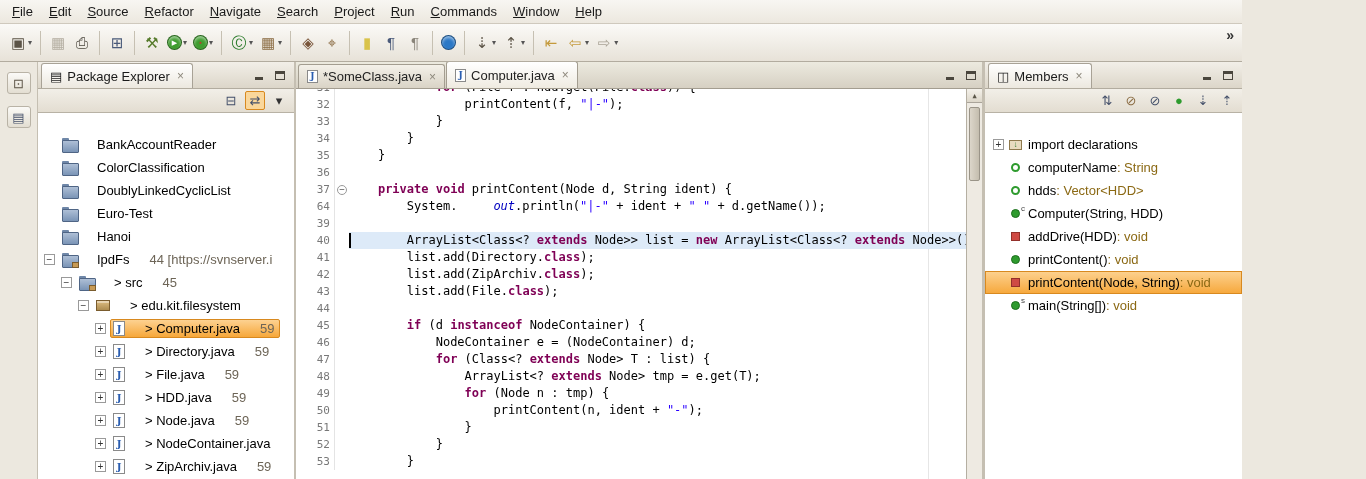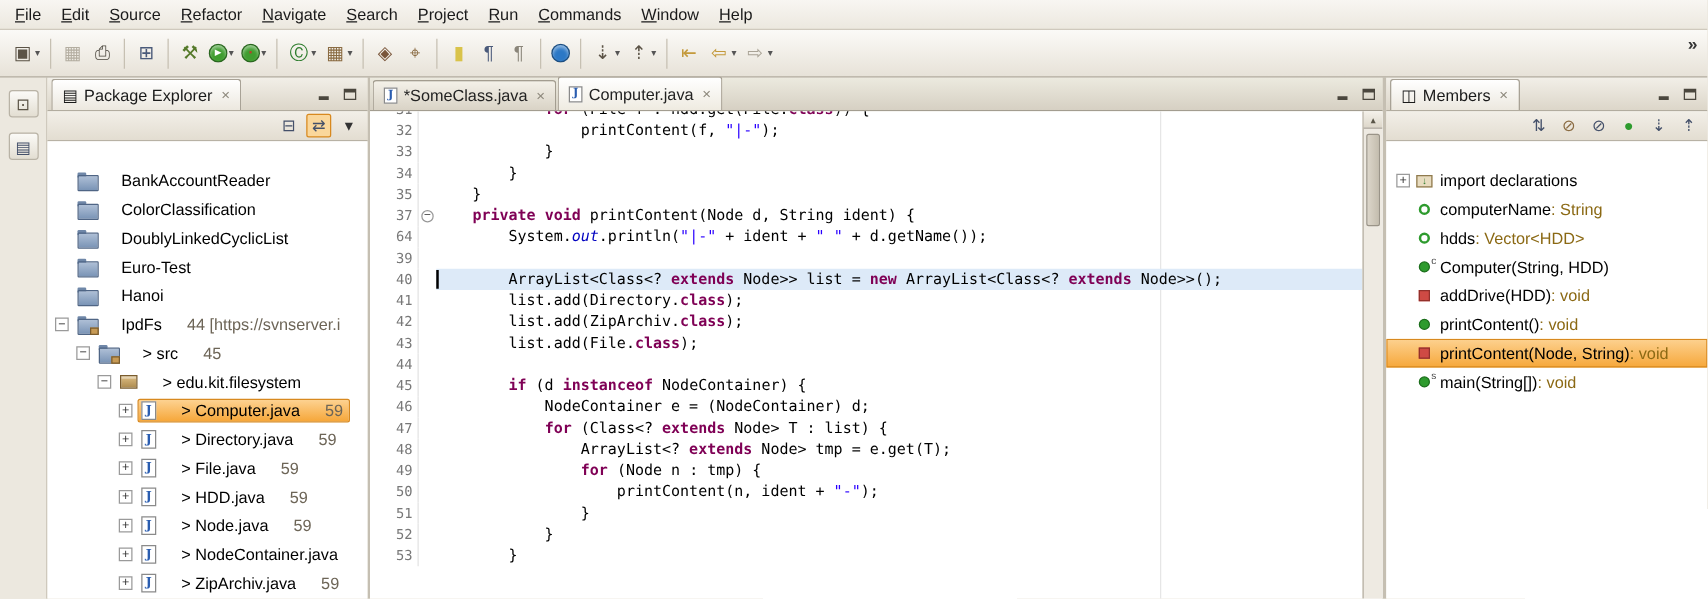--- a/index.html
+++ b/index.html
@@ -1,18 +1,18 @@
 <!DOCTYPE html>
 <html><head>
 <meta charset="utf-8">
 <style>
   *{margin:0;padding:0;box-sizing:border-box;}
   html,body{width:1366px;height:479px;overflow:hidden;}
   body{font-family:"Liberation Sans",sans-serif;background:#ece8df;font-size:13px;color:#1a1a1a;}
-  .window{position:relative;width:1366px;height:479px;display:flex;flex-direction:column;}
+  .window{position:relative;width:1242px;height:479px;display:flex;flex-direction:column;}
 
   
   .menubar{display:flex;align-items:center;height:24px;background:linear-gradient(#f8f6f2,#ece8df);border-bottom:1px solid #cfc9bd;padding-left:4px;flex:none;}
   .menu-item{padding:3px 8px;font-size:13px;cursor:default;}
   .menu-item u{text-decoration:underline;}
 
   
   .toolbar{display:flex;align-items:center;height:38px;background:linear-gradient(#fbfaf7,#e7e2d8);border-bottom:1px solid #b2ac9f;padding:0 6px;flex:none;position:relative;}
   .tb-btn{display:flex;align-items:center;height:26px;padding:0 3px;border-radius:3px;}
   .tb-glyph{width:18px;text-align:center;font-size:15px;line-height:1;}
@@ -76,21 +76,21 @@
   .cline{display:flex;height:17px;line-height:17px;position:relative;}
   .ruler{width:12px;flex:none;}
   .lnum{width:27px;flex:none;text-align:right;color:#787878;font-size:11px;padding-right:4px;border-right:1px solid #e4e4e4;}
   .fold{width:14px;flex:none;display:flex;align-items:center;justify-content:center;}
   .foldmark{display:inline-flex;width:10px;height:10px;border:1px solid #999;border-radius:50%;align-items:center;justify-content:center;font-size:9px;line-height:1;color:#555;background:#fff;}
   .ltext{white-space:pre;flex:1;position:relative;color:#000;}
   .cline.current .ltext{background:#ddeaf8;}
   .cursor{position:absolute;left:0;top:1px;width:2px;height:15px;background:#000;}
   .kw{color:#7f0055;font-weight:bold;}
   .str{color:#2a00ff;}
-  .sfield{color:#0000c0;font-style:italic;}
+  .sfield{color:#0000c0;font-style:italic;margin-left:36px;}
 
   .vscroll{width:16px;flex:none;background:#eeeae2;border-left:1px solid #b5afa2;position:relative;}
   .sb-up{position:absolute;top:0;left:0;right:0;height:14px;background:linear-gradient(#f4f1ea,#ddd7ca);border-bottom:1px solid #aaa withdrew;border-bottom:1px solid #aaa49a;font-size:7px;color:#5a5548;text-align:center;line-height:14px;}
   .vthumb{position:absolute;left:2px;right:2px;top:18px;height:74px;background:linear-gradient(90deg,#dcd6ca,#c4bdae);border:1px solid #9a9488;border-radius:2px;}
 
   
   .mrow{padding-left:8px;}
   .mrow.selected{background:linear-gradient(#fdd291,#f6a73a);box-shadow:inset 0 0 0 1px #d8891f;align-items:center;}
   .mi{width:15px;margin-right:5px;flex:none;display:flex;justify-content:center;position:relative;}
   .mi .sup{position:absolute;top:-5px;right:-2px;font-size:8px;color:#444;font-style:normal;}
@@ -406,20 +406,26 @@
               <span class="ltext"><span>        }</span></span>
             </div>
             <div class="cline">
               <span class="ruler"></span>
               <span class="lnum">35</span>
               <span class="fold"></span>
               <span class="ltext"><span>    }</span></span>
             </div>
             <div class="cline">
               <span class="ruler"></span>
+              <span class="lnum">36</span>
+              <span class="fold"></span>
+              <span class="ltext"></span>
+            </div>
+            <div class="cline">
+              <span class="ruler"></span>
               <span class="lnum">37</span>
               <span class="fold">
                 <span class="foldmark">−</span>
               </span>
               <span class="ltext"><span>    </span><span class="kw">private</span><span> </span><span class="kw">void</span><span> printContent(Node d, String ident) {</span></span>
             </div>
             <div class="cline">
               <span class="ruler"></span>
               <span class="lnum">64</span>
               <span class="fold"></span>

